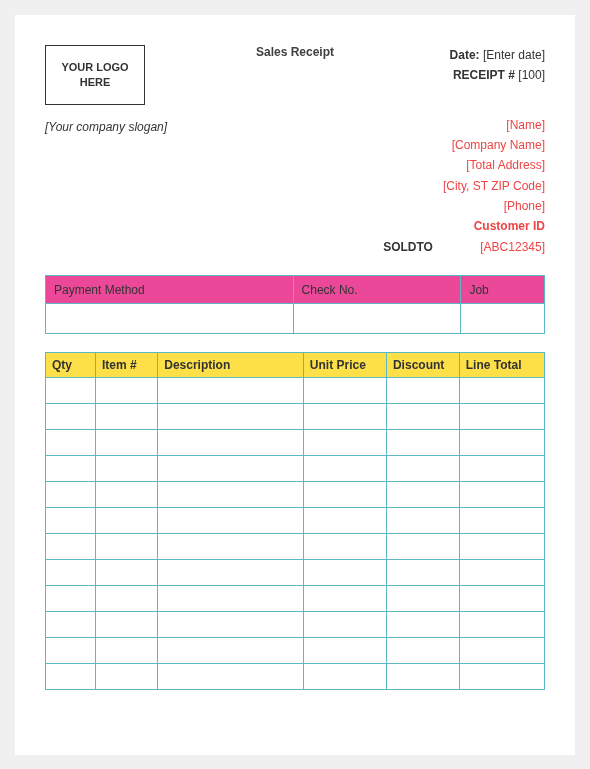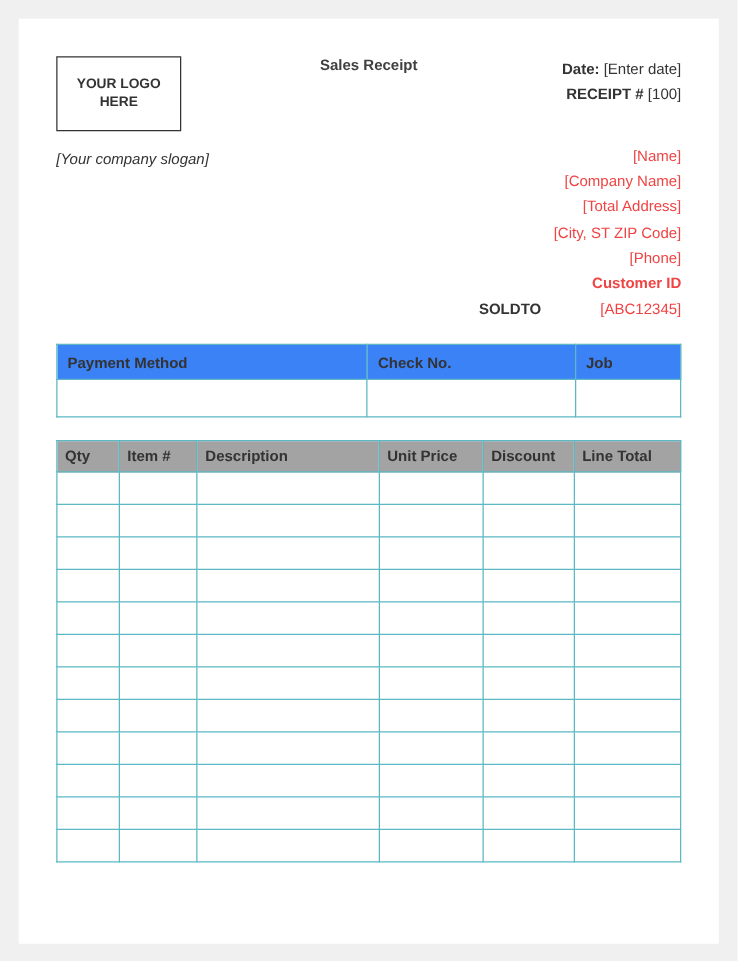--- a/index.html
+++ b/index.html
@@ -96,40 +96,40 @@
       margin-bottom: 18px;
     }
     .payment-table th, .payment-table td {
       border: 1.5px solid #5bb8c4;
       padding: 5px 8px;
       font-size: 12px;
       color: #333;
       height: 28px;
     }
     .payment-table th {
-      font-weight: bold;
-      background: #3b82f6;
+      font-weight: normal;
+      background: #ec4899;
       text-align: left;
     }
     .payment-table td {
       height: 30px;
     }
     
     .items-table {
       width: 100%;
       border-collapse: collapse;
     }
     .items-table th {
       border: 1.5px solid #5bb8c4;
       padding: 5px 6px;
       font-size: 12px;
       font-weight: bold;
       text-align: left;
       color: #333;
-      background: #a3a3a3;
+      background: #fde047;
     }
     .items-table td {
       border: 1.5px solid #5bb8c4;
       padding: 0 6px;
       height: 26px;
       font-size: 12px;
       color: #333;
     }
     .col-qty { width: 48px; }
     .col-item { width: 60px; }

